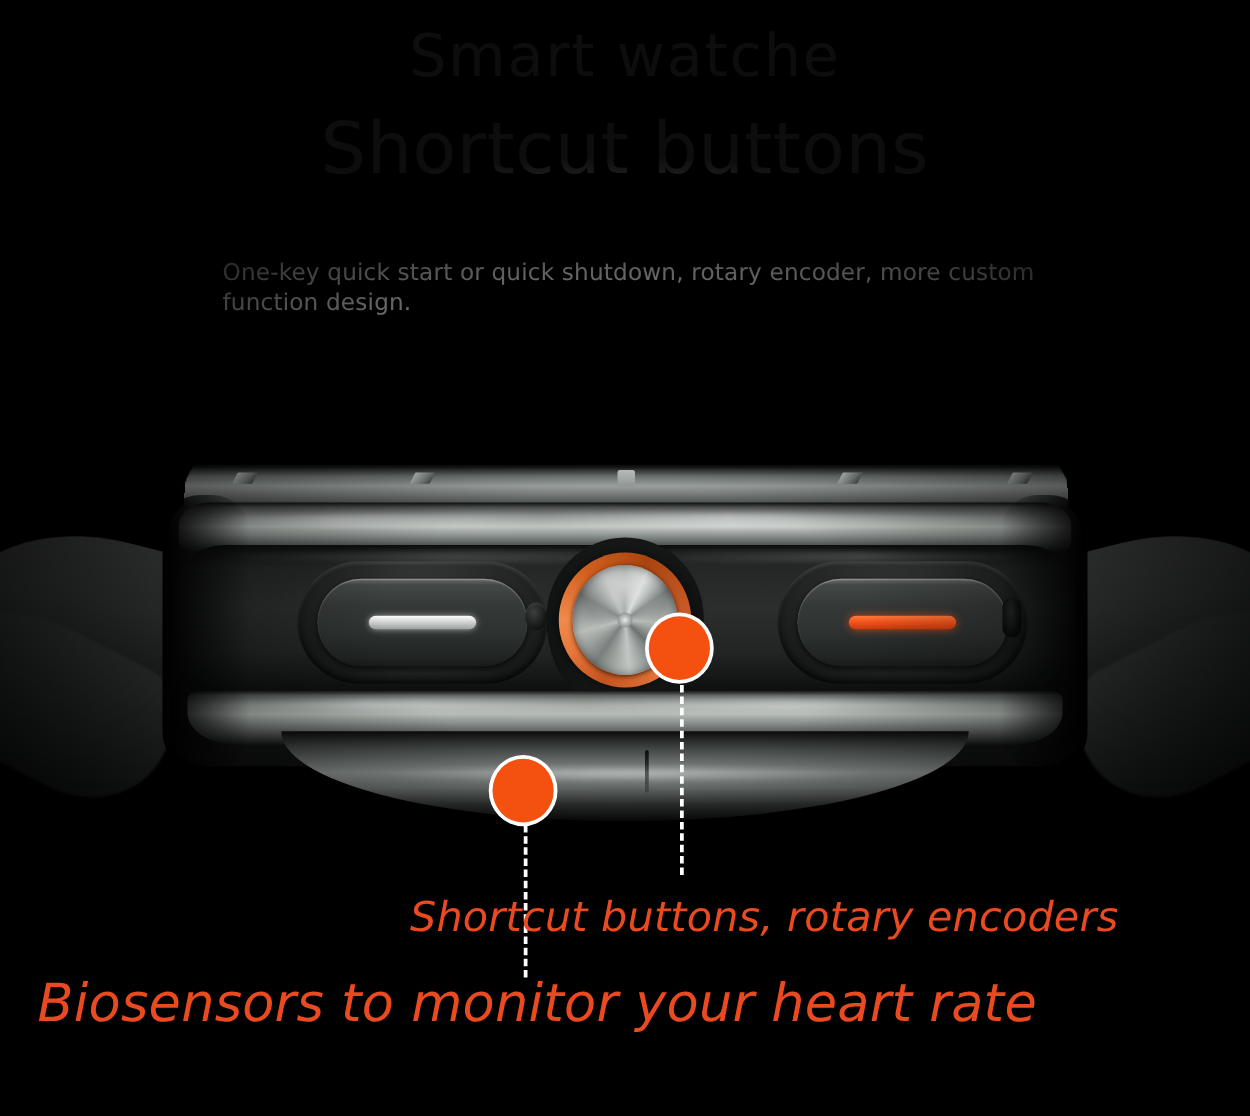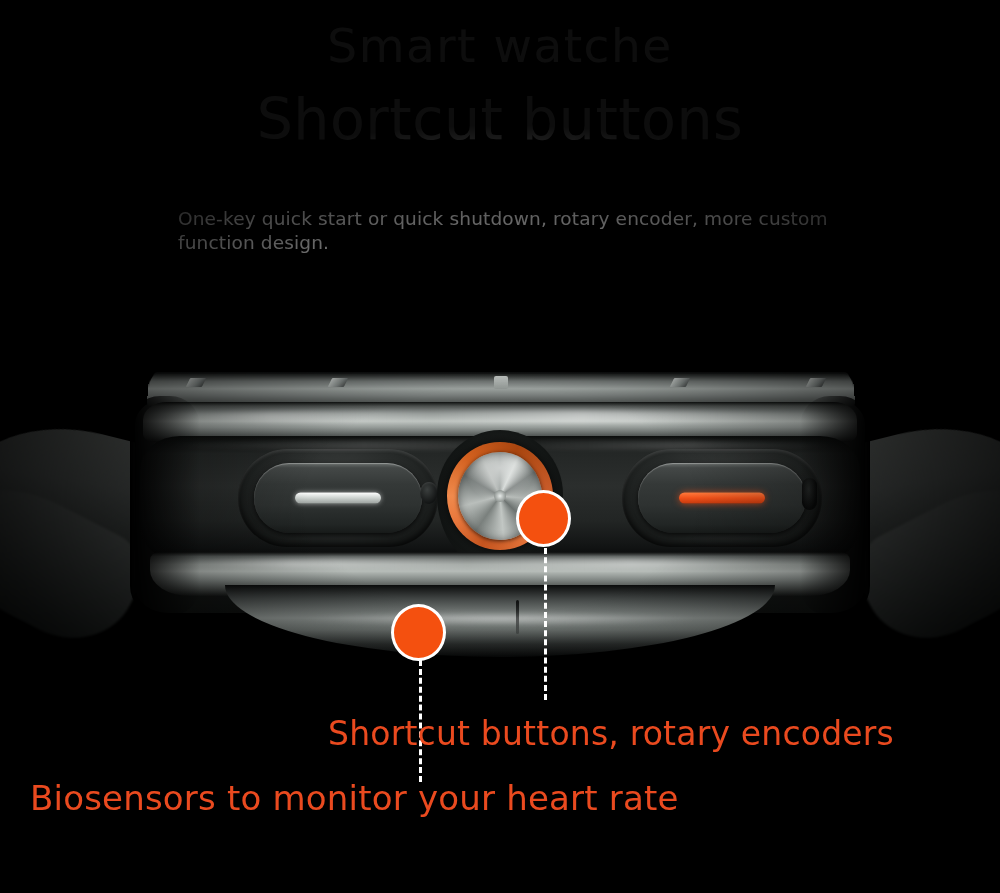--- a/index.html
+++ b/index.html
@@ -240,24 +240,24 @@
     position:absolute;width:0;
     border-left:3px dashed #ffffff;
   }
   .leader-crown{left:544px;top:548px;height:152px;}
   .leader-sensor{left:419px;top:660px;height:122px;}
 
   
   .caption{
     position:absolute;color:#ea4a1f;font-weight:400;
     font-family:"DejaVu Sans","Liberation Sans",sans-serif;
-    white-space:nowrap;letter-spacing:0.2px;
+    white-space:nowrap;letter-spacing:0.2px;font-style:italic;
   }
   .caption-shortcut{left:328px;top:714px;font-size:33px;}
-  .caption-bio{left:30px;top:778px;font-size:34px;}
+  .caption-bio{left:30px;top:778px;font-size:42px;}
 
   .vignette{
     position:absolute;inset:0;pointer-events:none;
     background:radial-gradient(ellipse 64% 42% at 50% 56%,rgba(0,0,0,0) 30%,rgba(0,0,0,.55) 72%,rgba(0,0,0,.95) 100%);
   }
 </style>
 </head>
 <body>
 
 <div class="stage">

